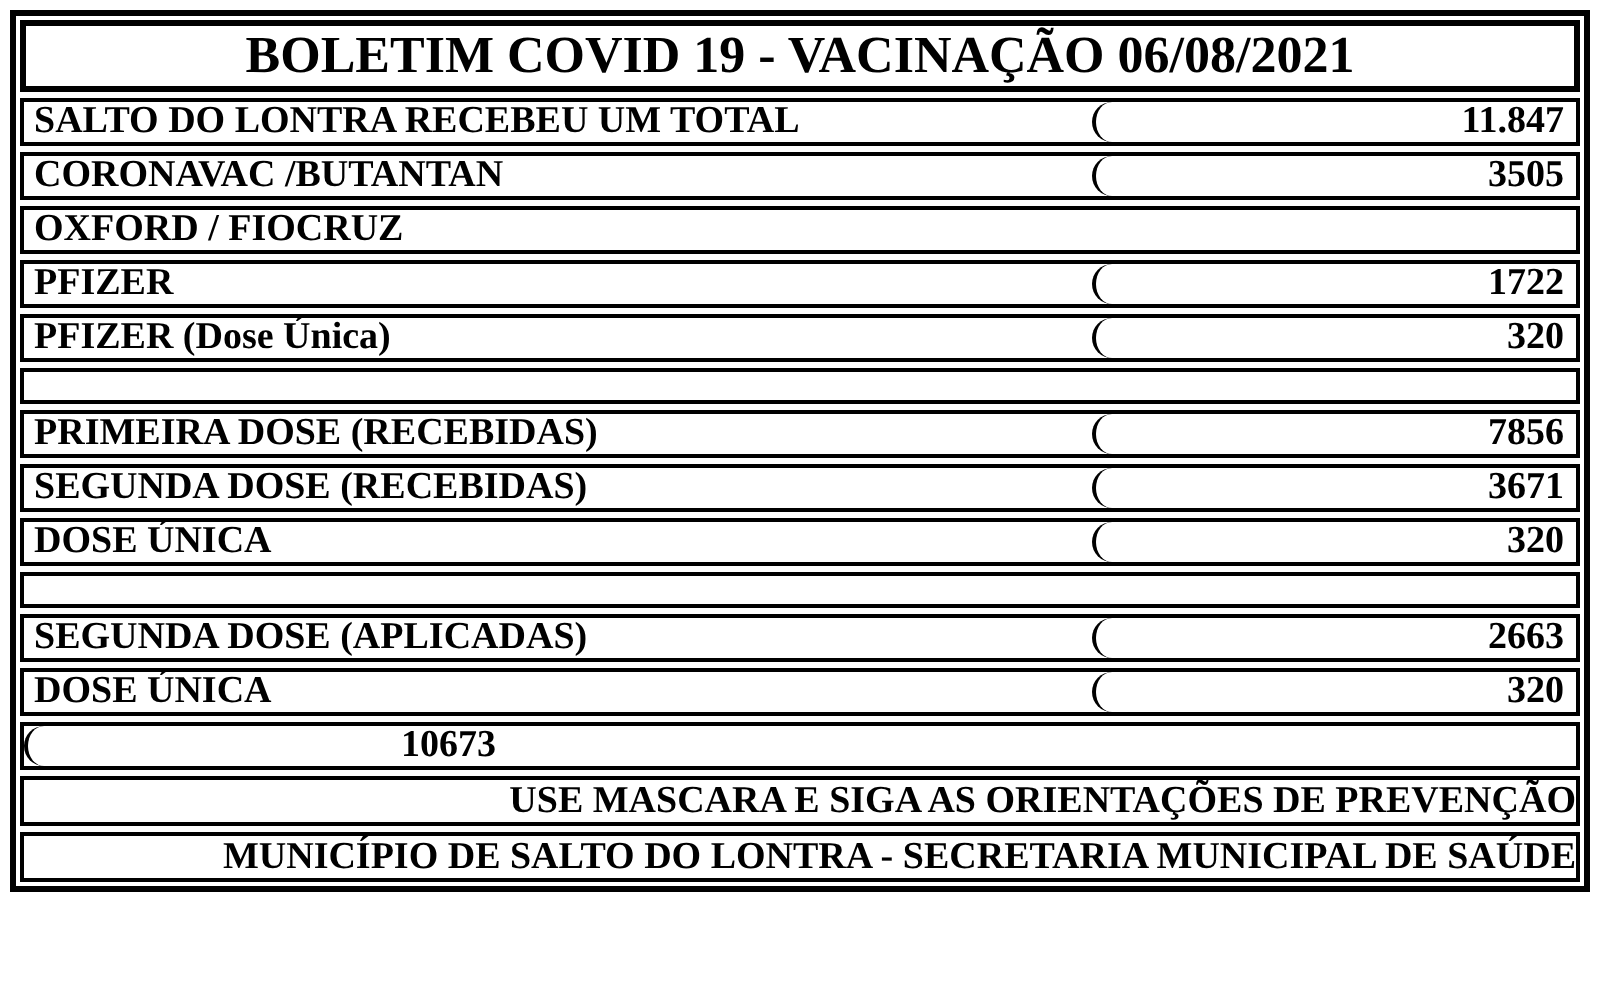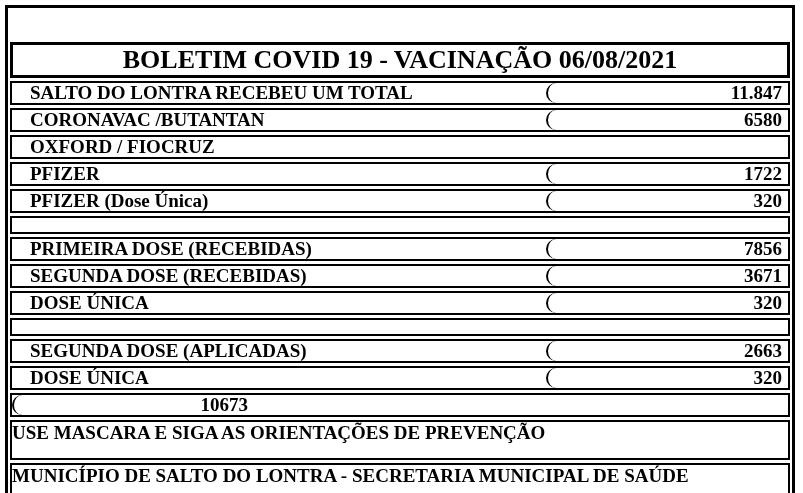--- a/index.html
+++ b/index.html
@@ -24,73 +24,72 @@
   }
   .title-row {
     border: 3px solid #000;
     height: 36px;
     line-height: 30px;
     text-align: center;
     font-weight: bold;
     font-size: 26px;
     white-space: nowrap;
     overflow: hidden;
-    margin-top: 32px;
   }
   .row {
     border: 2px solid #000;
     height: 24px;
     display: flex;
     align-items: stretch;
   }
   .row .label {
     flex: 1;
     font-weight: bold;
     font-size: 19px;
     line-height: 20px;
-    padding-left: 18px;
+    padding-left: 5px;
     white-space: nowrap;
     overflow: hidden;
   }
   .row .value {
     width: 242px;
     border-left: 2px solid #000;
     font-weight: bold;
     font-size: 19px;
     line-height: 20px;
     text-align: right;
     padding-right: 6px;
     border-radius: 10px;
   }
   .row.spacer { height: 18px; }
   .footer-row {
     border: 2px solid #000;
-    height: 40px;
+    height: 25px;
     line-height: 21px;
-    text-align: left;
+    text-align: right;
     font-weight: bold;
     font-size: 19px;
     white-space: nowrap;
     overflow: hidden;
   }
 </style>
 </head>
 <body>
 
 <div class="bulletin">
 
   <div class="title-row">BOLETIM COVID 19 - VACINAÇÃO 06/08/2021</div>
 
   <div class="row">
     <div class="label">SALTO DO LONTRA RECEBEU UM TOTAL</div>
     <div class="value">11.847</div>
   </div>
   <div class="row">
     <div class="label">CORONAVAC /BUTANTAN</div>
-    <div class="value">6580</div>
+    <div class="value">3505</div>
   </div>
   <div class="row">
     <div class="label">OXFORD / FIOCRUZ</div>
   </div>
   <div class="row">
     <div class="label">PFIZER</div>
     <div class="value">1722</div>
   </div>
   <div class="row">
     <div class="label">PFIZER (Dose Única)</div>

